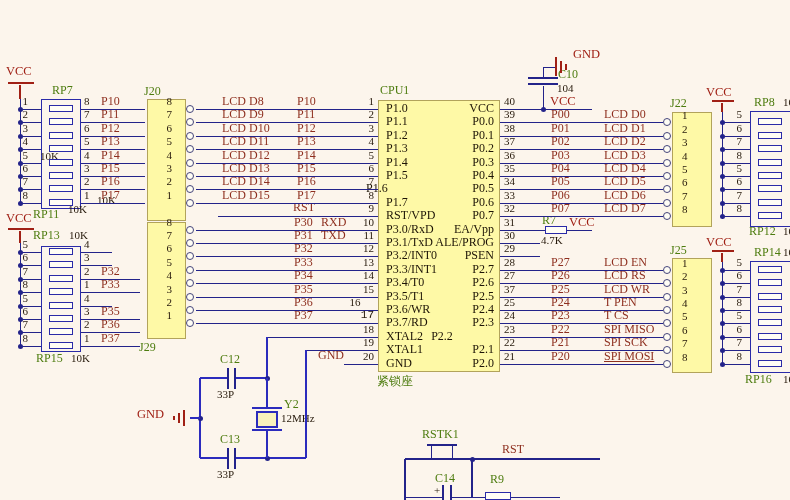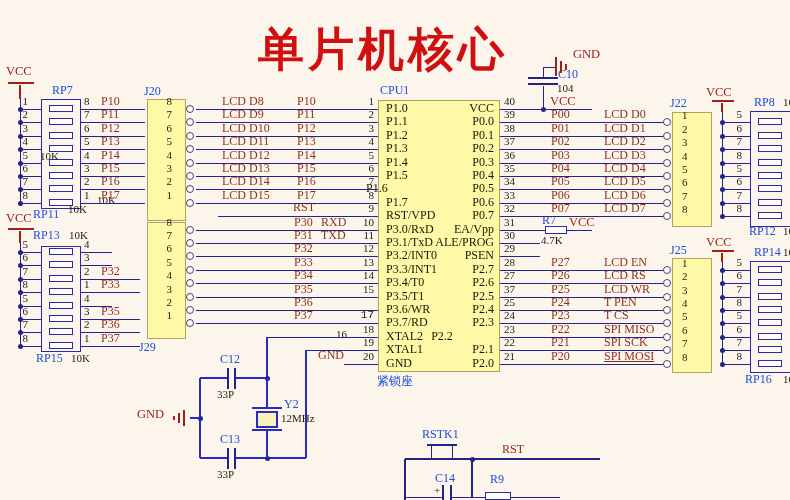--- a/index.html
+++ b/index.html
@@ -6,21 +6,21 @@
   #canvas{position:relative;width:790px;height:500px;background:#fcf5ec;overflow:hidden;
           font-family:"Liberation Serif","DejaVu Serif",serif}
   #canvas div{box-sizing:border-box}
   .box{position:absolute}
   .ybox{background:#fef9a6;border:1px solid #b2a35b}
   .pbox{border:1px solid #2a2aa8}
   .lbl{position:absolute;font-family:"Liberation Serif","DejaVu Serif",serif;white-space:nowrap;
        font-size:12px;line-height:13px}
   .net{color:#8e2f1f}
   .pow{color:#a02015;font-size:12.5px}
-  .des{color:#1d4ed8}
+  .des{color:#4d7c0f}
   .num{color:#26190b;font-size:11px}
   .pname{color:#1d1406;font-size:12px}
   .title{font-size:46px;line-height:52px;font-weight:bold;color:#d01010;letter-spacing:4px}
   .shape{position:absolute}
 </style>
 </head>
 <body>
 
 <div id="canvas">
 
@@ -30,21 +30,20 @@
   <div class="box ybox" style="left:672px;top:112px;width:40px;height:115px"></div>
   <div class="box ybox" style="left:672px;top:258px;width:40px;height:115px"></div>
   <div class="box pbox" style="left:41px;top:99px;width:40px;height:110px"></div>
   <div class="box pbox" style="left:41px;top:246px;width:40px;height:106px"></div>
   <div class="box pbox" style="left:750px;top:111px;width:46px;height:116px"></div>
   <div class="box pbox" style="left:750px;top:261px;width:46px;height:112px"></div>
   <div class="box" style="left:256px;top:411px;width:22px;height:17px;border:2px solid #2b2bbd;background:#f9f1bc"></div>
   <div class="box" style="left:545px;top:226px;width:22px;height:8px;border:1px solid #2a2aa8;background:#fffdf5"></div>
   <div class="box" style="left:485px;top:492px;width:26px;height:8px;border:1px solid #2a2aa8;background:#fffdf5"></div>
 
-  <div class="lbl title" style="left:258px;top:24px">单片机核心</div>
   <div class="lbl des" style="left:380px;top:84px">CPU1</div>
   <div class="lbl des" style="left:377px;top:375px">紧锁座</div>
   <div class="lbl des" style="left:144px;top:85px">J20</div>
   <div class="lbl des" style="left:139px;top:341px">J29</div>
   <div class="lbl des" style="left:670px;top:97px">J22</div>
   <div class="lbl des" style="left:670px;top:244px">J25</div>
   <div class="lbl des" style="left:52px;top:84px">RP7</div>
   <div class="lbl num" style="left:40px;top:150px">10K</div>
   <div class="lbl num" style="left:97px;top:194px">10K</div>
   <div class="lbl des" style="left:33px;top:208px">RP11</div>
@@ -110,21 +109,21 @@
     <div class="lbl num" style="left: 336px; top: 229px; width: 38px; text-align: right;">11</div>
     <div class="lbl pname" style="left: 386px; top: 236px;">P3.1/TxD</div>
     <div class="lbl num" style="left: 336px; top: 242px; width: 38px; text-align: right;">12</div>
     <div class="lbl pname" style="left: 386px; top: 249px;">P3.2/INT0</div>
     <div class="lbl num" style="left: 336px; top: 256px; width: 38px; text-align: right;">13</div>
     <div class="lbl pname" style="left: 386px; top: 263px;">P3.3/INT1</div>
     <div class="lbl num" style="left: 336px; top: 269px; width: 38px; text-align: right;">14</div>
     <div class="lbl pname" style="left: 386px; top: 276px;">P3.4/T0</div>
     <div class="lbl num" style="left: 336px; top: 283px; width: 38px; text-align: right;">15</div>
     <div class="lbl pname" style="left: 386px; top: 290px;">P3.5/T1</div>
-    <div class="lbl num" style="left: 336px; top: 296px; width: 38px; text-align: left; margin-top: 32px;">16</div>
+    <div class="lbl num" style="left: 336px; top: 296px; width: 38px; text-align: center;">16</div>
     <div class="lbl pname" style="left: 386px; top: 303px;">P3.6/WR</div>
     <div class="lbl num" style="left: 336px; top: 309px; width: 38px; text-align: right; font-family: Liberation Mono, monospace;">17</div>
     <div class="lbl pname" style="left: 386px; top: 316px;">P3.7/RD</div>
     <div class="lbl num" style="left: 336px; top: 323px; width: 38px; text-align: right;">18</div>
     <div class="lbl pname" style="left: 386px; top: 330px;">XTAL2</div>
     <div class="lbl num" style="left: 336px; top: 336px; width: 38px; text-align: right;">19</div>
     <div class="lbl pname" style="left: 386px; top: 343px;">XTAL1</div>
     <div class="lbl num" style="left: 336px; top: 350px; width: 38px; text-align: right;">20</div>
     <div class="lbl pname" style="left: 386px; top: 357px;">GND</div>
     <div class="lbl num" style="left: 504px; top: 95px;">40</div>

